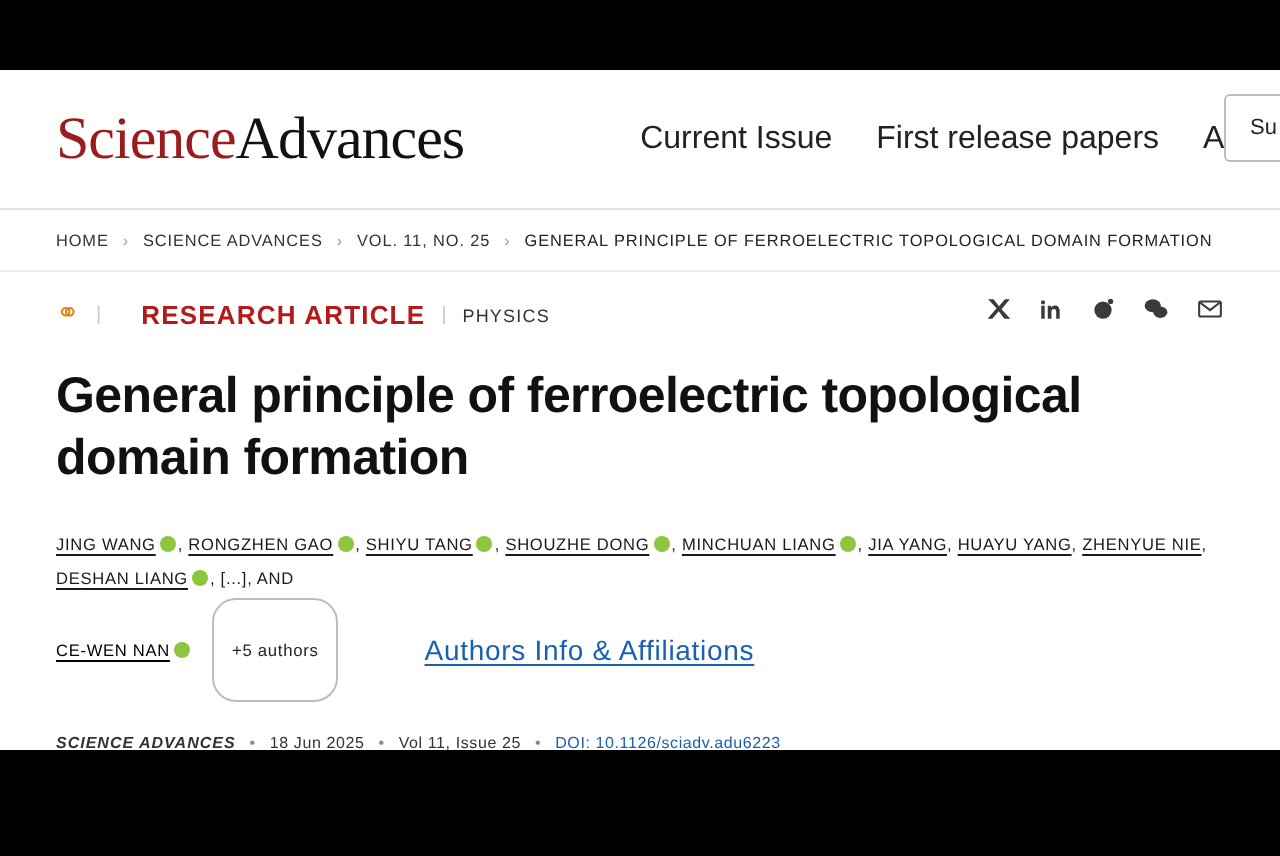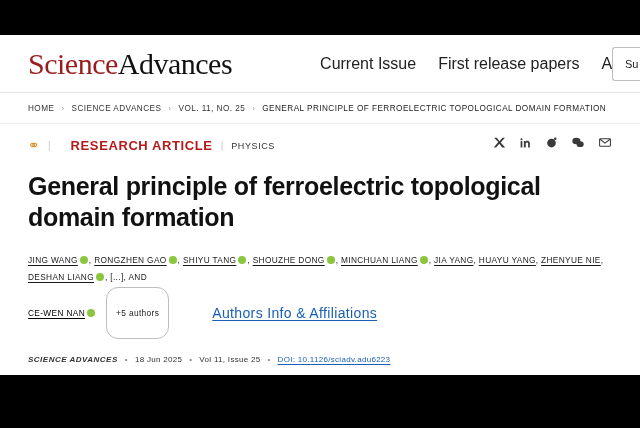--- a/index.html
+++ b/index.html
@@ -12,21 +12,21 @@
   }
   #page {
     position: absolute;
     left: 0; top: 35px;
     width: 640px; height: 340px;
     background: #ffffff;
     overflow: hidden;
   }
   
   .site-header {
-    height: 58px;
+    height: 70px;
     display: flex;
     align-items: center;
     padding: 0 0 0 28px;
     border-bottom: 1px solid #e3e3e3;
     position: relative;
   }
   .logo {
     font-family: "Liberation Serif", serif;
     font-size: 30px;
     letter-spacing: -0.5px;

